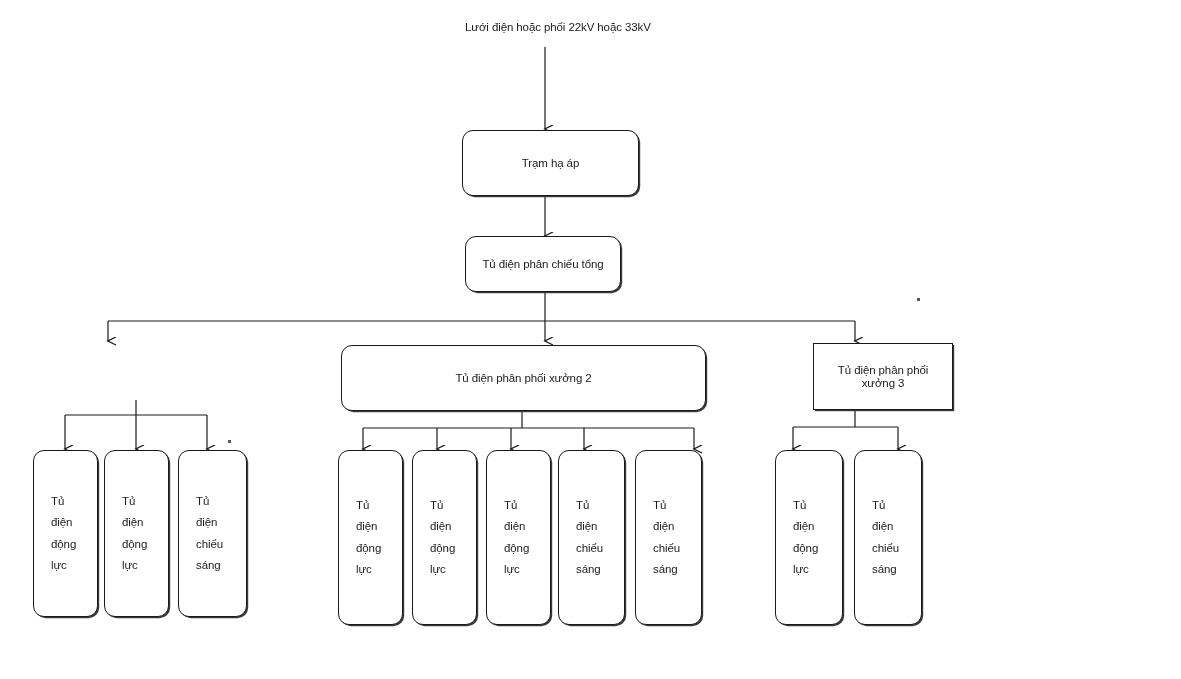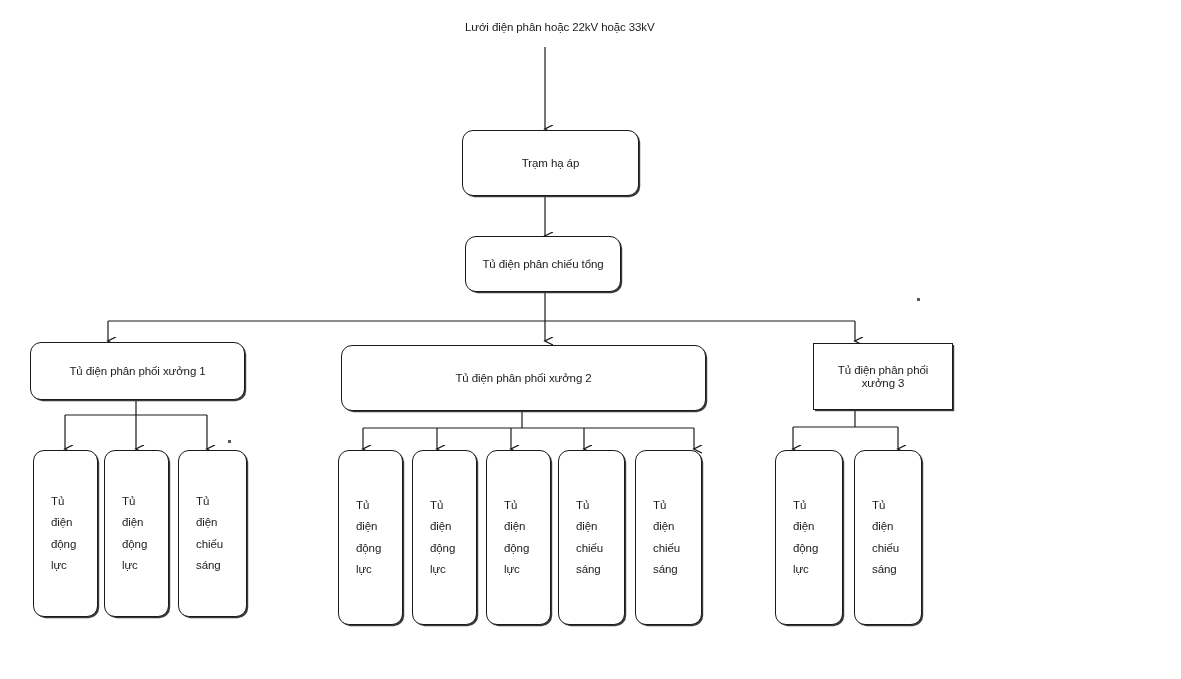--- a/index.html
+++ b/index.html
@@ -118,36 +118,33 @@
       <path d="M 584,428 L 584,449" marker-end="url(#arw)"></path>
       <path d="M 694,428 L 694,449" marker-end="url(#arw)"></path>
 
       <path d="M 855,410 L 855,427"></path>
       <path d="M 793,427 L 898,427"></path>
       <path d="M 793,427 L 793,449" marker-end="url(#arw)"></path>
       <path d="M 898,427 L 898,449" marker-end="url(#arw)"></path>
     </g>
   </svg>
 
-  <div class="free-label" style="left:465px; top:21px;">Lưới điện phân hoặc 22kV hoặc 33kV</div>
+  <div class="free-label" style="left:465px; top:21px;">Lưới điện hoặc phối 22kV hoặc 33kV</div>
 
   <div class="speck" style="left:917px; top:298px; width:3px; height:3px;"></div>
   <div class="speck" style="left:228px; top:440px; width:3px; height:3px;"></div>
 
   <div class="node rounded center" style="left:462px; top:130px; width:177px; height:66px;">
     <div class="node-label">Trạm hạ áp</div>
   </div>
 
   <div class="node rounded center" style="left:465px; top:236px; width:156px; height:56px;">
     <div class="node-label">Tủ điện phân chiếu tổng</div>
   </div>
 
-  <div class="node rounded center" style="left:30px; top:342px; width:215px; height:58px;">
-    <div class="node-label">Tủ điện phân phối xưởng 1</div>
-  </div>
 
   <div class="node rounded center" style="left:341px; top:345px; width:365px; height:66px;">
     <div class="node-label">Tủ điện phân phối xưởng 2</div>
   </div>
 
   <div class="node sharp center" style="left:772px; top:343px; width:140px; height:67px;">
     <div class="node-label">Tủ điện phân phối xưởng 3</div>
   </div>
 
   <div class="node rounded leaf" style="left:33px; top:450px; width:65px; height:167px;">

